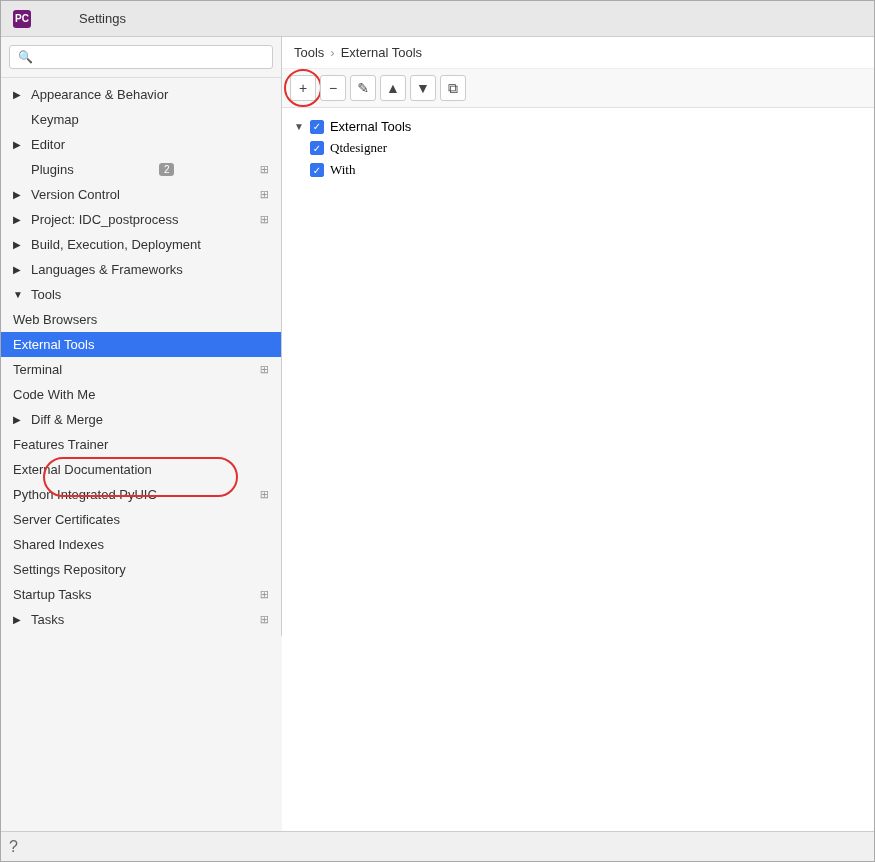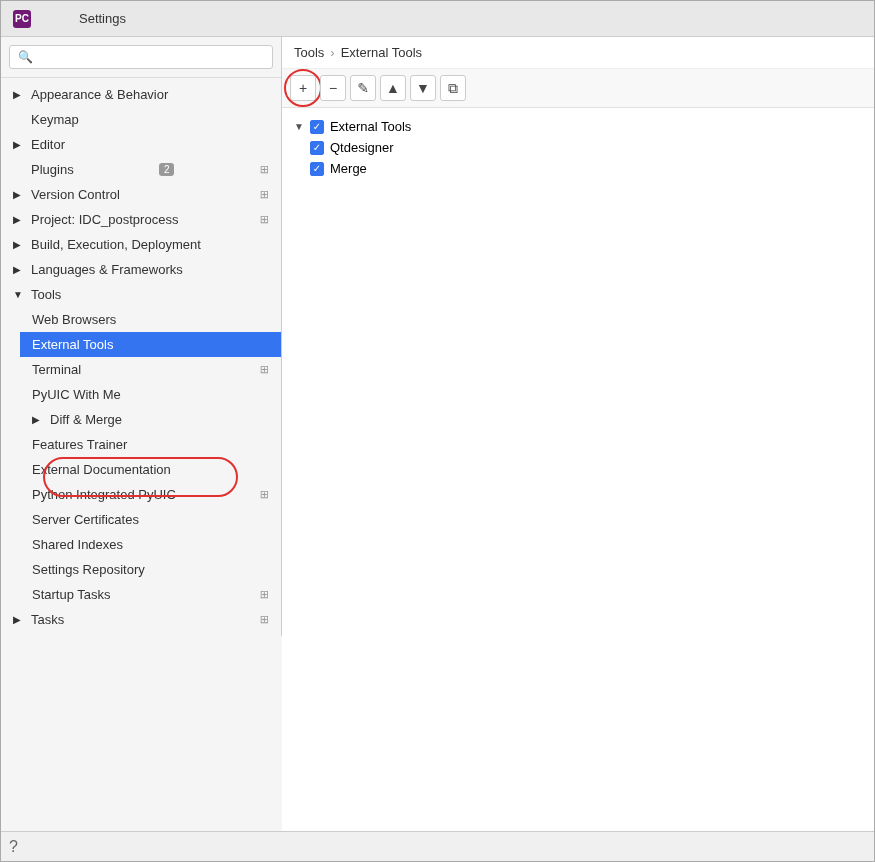--- a/index.html
+++ b/index.html
@@ -84,21 +84,20 @@
       display: flex;
       align-items: center;
       gap: 6px;
       white-space: nowrap;
     }
     .sidebar-item.active {
       background: #3574f0;
       color: white;
     }
     .sidebar-item.indent-1 {
-      margin-left: 19px;
     }
     .chevron {
       font-size: 10px;
       width: 12px;
       display: inline-block;
     }
     .badge {
       background: #999;
       color: white;
       border-radius: 3px;
@@ -156,20 +155,21 @@
     }
     .tree-item {
       display: flex;
       align-items: center;
       gap: 6px;
       padding: 3px 4px;
       cursor: pointer;
     }
     .tree-item.indent-1 {
       padding-left: 20px;
+      font-family: Liberation Serif, serif;
     }
     .checkbox {
       width: 14px;
       height: 14px;
       background: #3574f0;
       border: 1px solid #3574f0;
       border-radius: 2px;
       display: flex;
       align-items: center;
       justify-content: center;
@@ -282,21 +282,21 @@
           <div class="sidebar-item indent-1 active">
             <span>External Tools</span>
           </div>
 
           <div class="sidebar-item indent-1">
             <span>Terminal</span>
             <span class="settings-icon">⊞</span>
           </div>
 
           <div class="sidebar-item indent-1">
-            <span>PyUIC With Me</span>
+            <span>Code With Me</span>
           </div>
 
           <div class="sidebar-item indent-1">
             <span class="chevron">▶</span>
             <span>Diff &amp; Merge</span>
           </div>
 
           <div class="sidebar-item indent-1">
             <span>Features Trainer</span>
           </div>
@@ -368,21 +368,21 @@
           <span>External Tools</span>
         </div>
 
         <div class="tree-item indent-1">
           <div class="checkbox"></div>
           <span>Qtdesigner</span>
         </div>
 
         <div class="tree-item indent-1">
           <div class="checkbox"></div>
-          <span>Merge</span>
+          <span>With</span>
         </div>
       </div>
     </div>
   </div>
 
   <div class="bottom-bar">
     <span style="font-size:16px; color:#666; cursor:pointer;">?</span>
   </div>
 </div>
 

